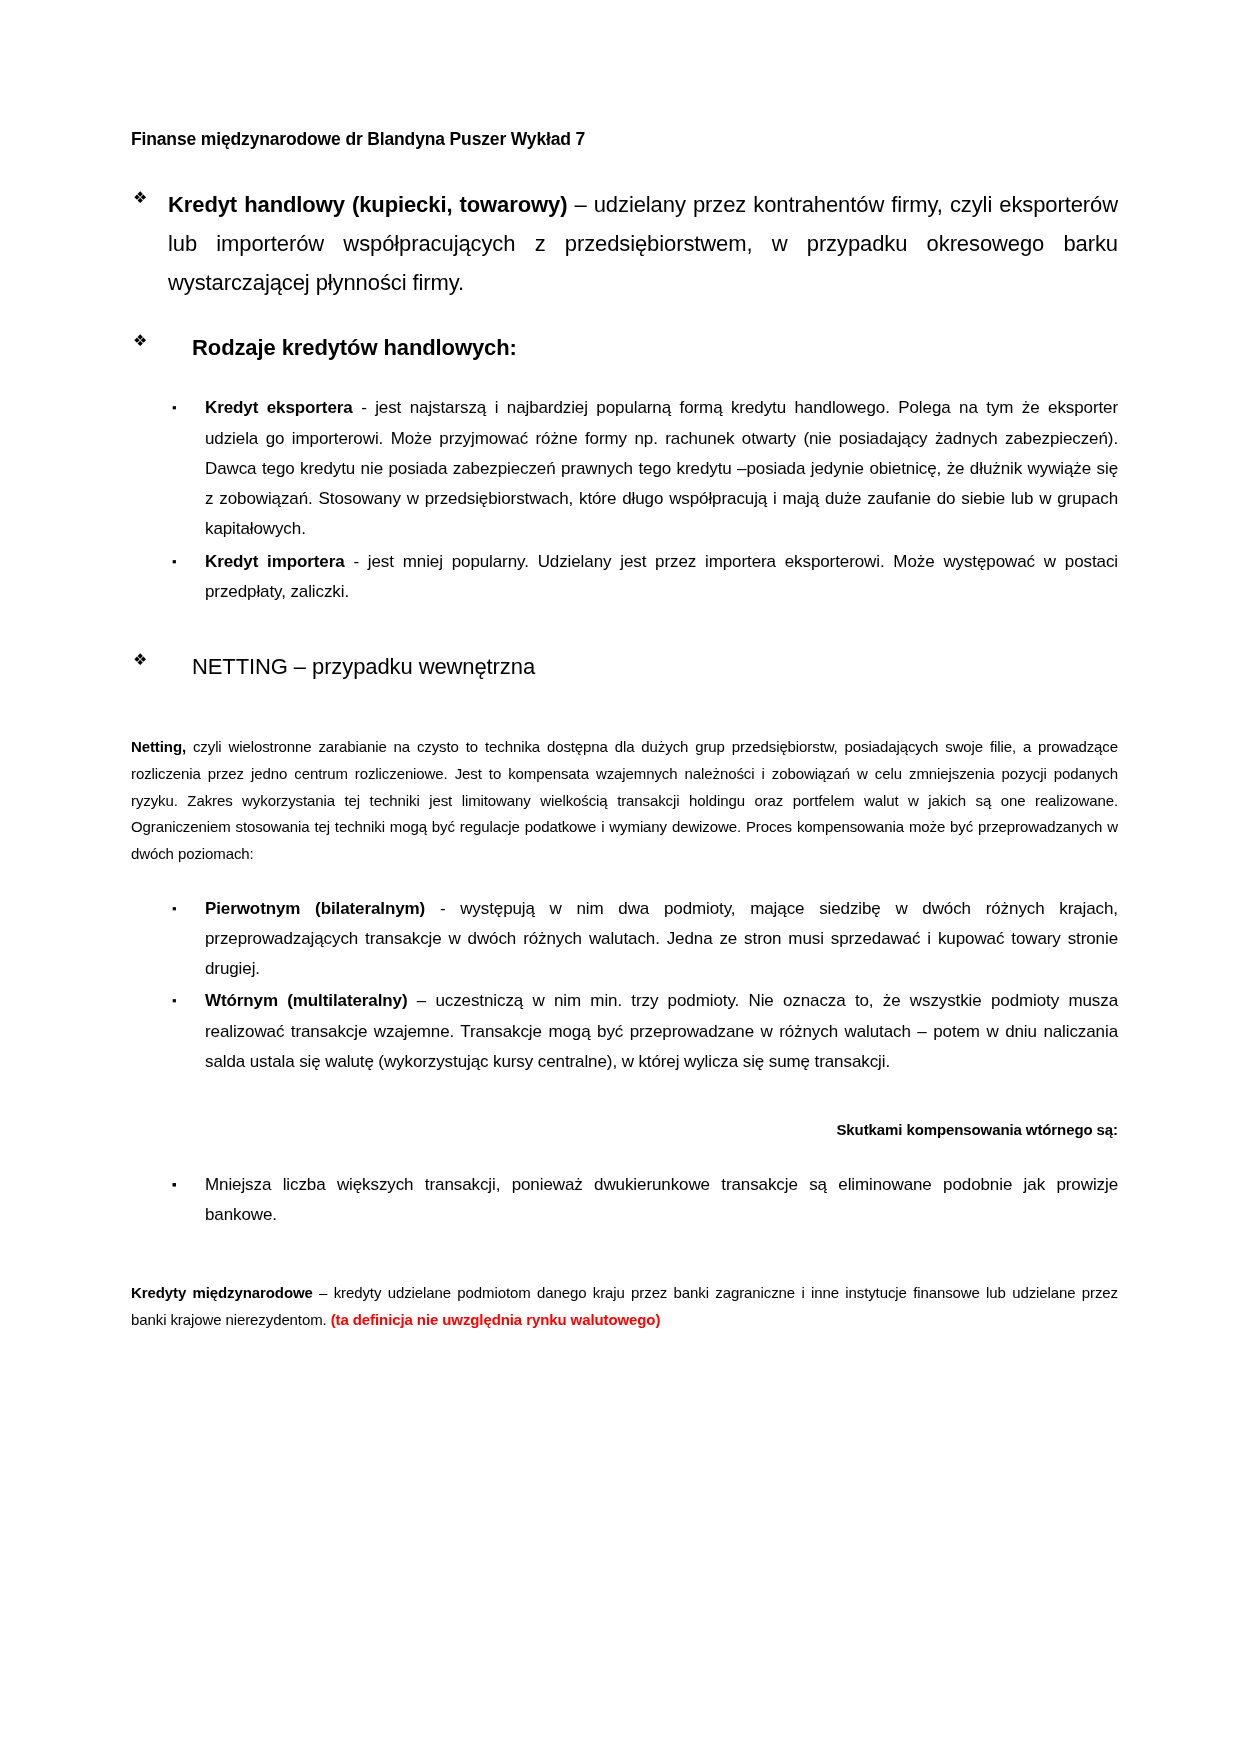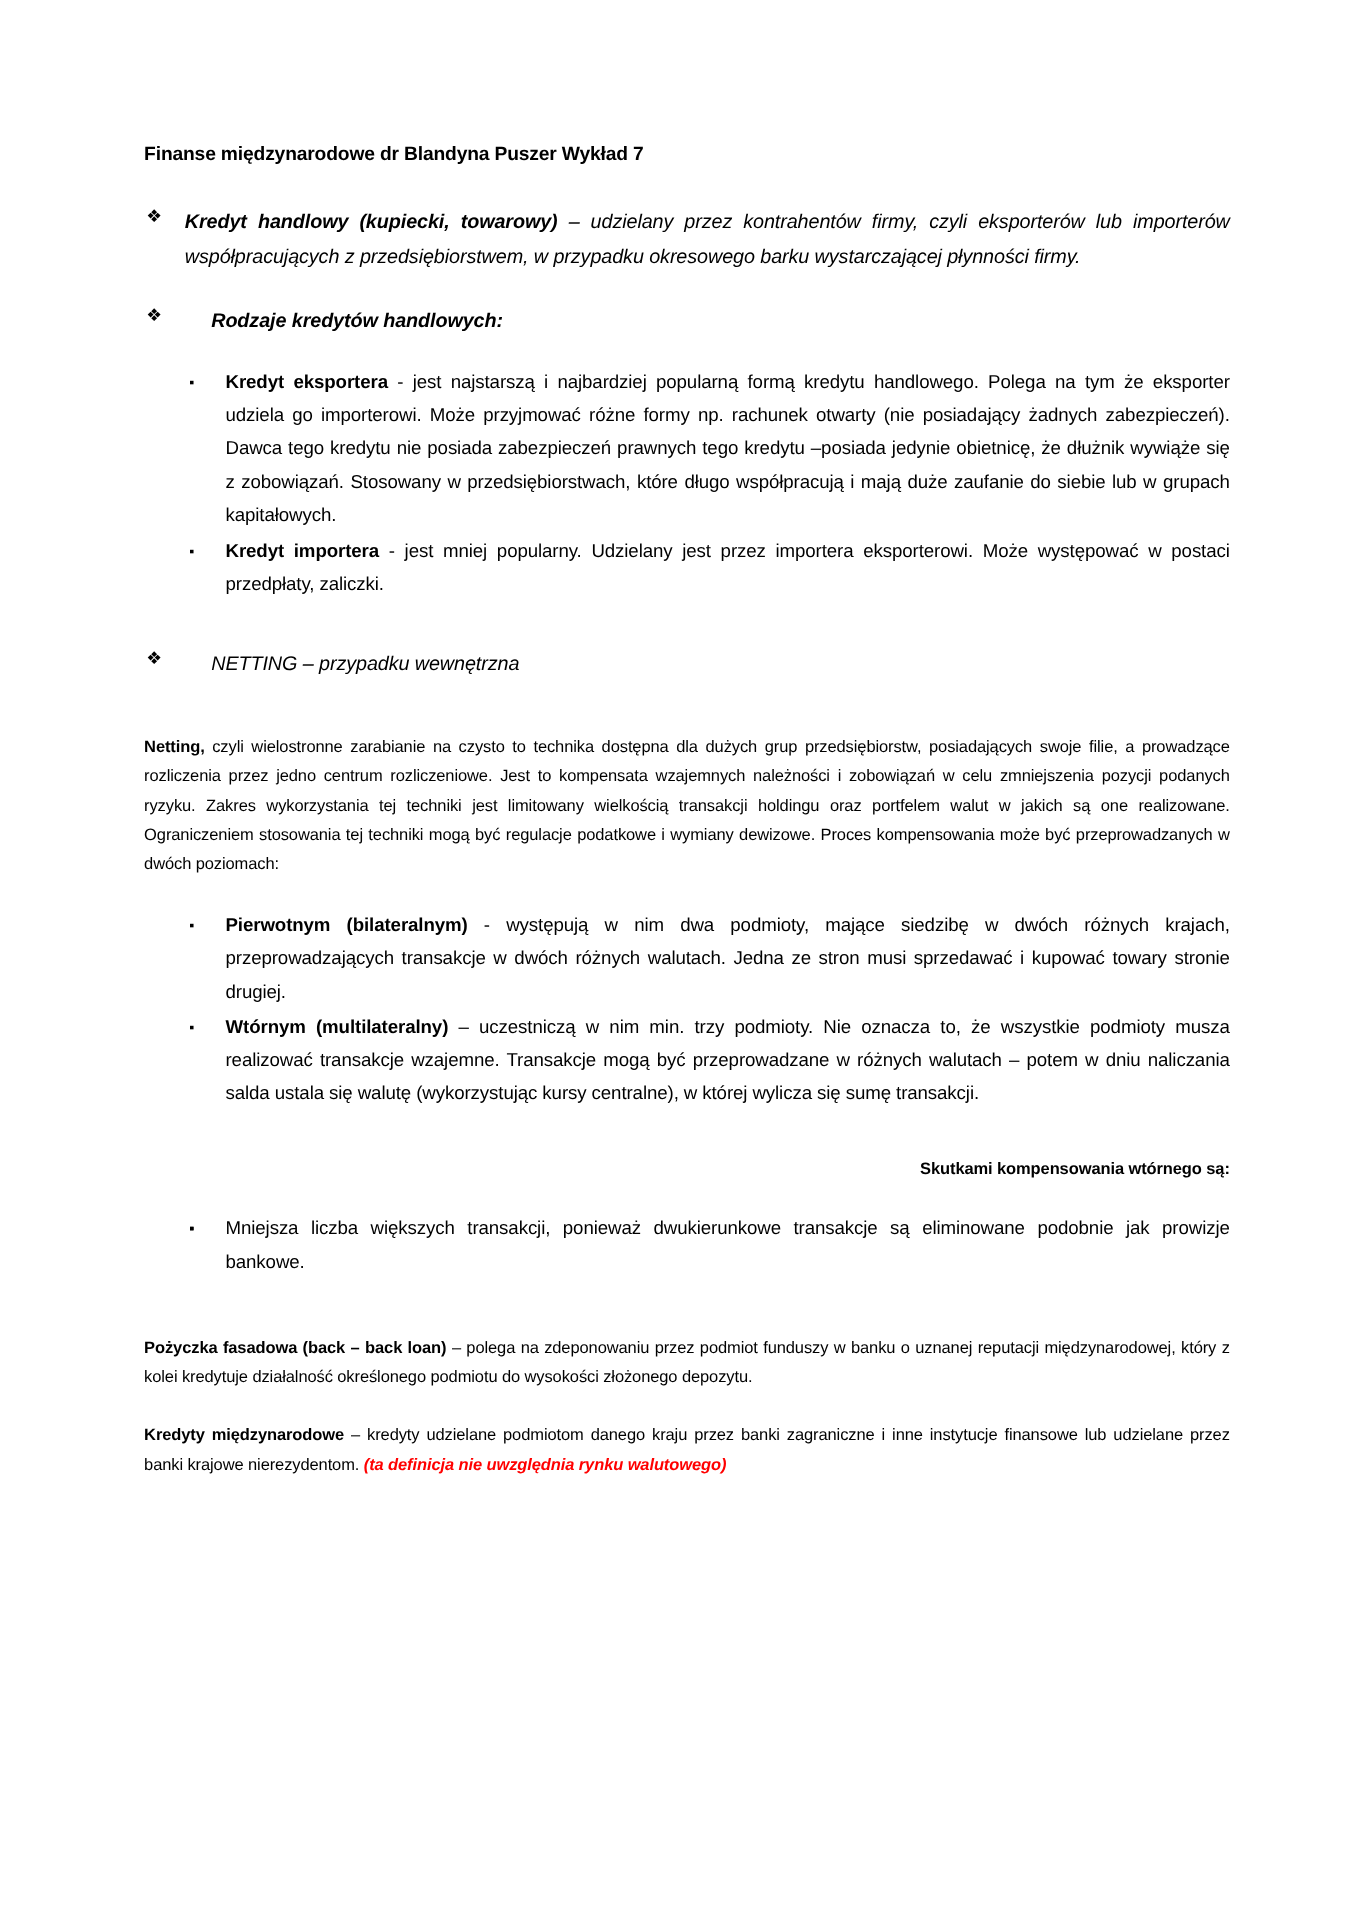--- a/index.html
+++ b/index.html
@@ -40,25 +40,24 @@
     margin-bottom: 26px;
   }
   .lvl1 > .marker {
     position: absolute;
     left: 2px;
     top: 1px;
     font-size: 16px;
     line-height: 1.52;
   }
   .lvl1 > .body {
-    font-size: 18px;
+    font-size: 22px;
     line-height: 1.78;
     text-align: justify;
     letter-spacing: -0.1px;
-    font-style: italic;
   }
   .lvl1.tight > .body {
     text-align: left;
     margin-left: 24px;
   }
 
   
   .lvl2-list {
     margin: 0;
     padding: 0;
@@ -90,21 +89,20 @@
     letter-spacing: -0.1px;
     margin: 0 0 26px 0;
   }
   .para.left {
     text-align: right;
   }
 
   b, .b { font-weight: bold; }
   .red-italic {
     color: #ff0000;
-    font-style: italic;
     font-weight: bold;
   }
 
   .gap-sm { height: 10px; }
   .gap-md { height: 22px; }
   .gap-lg { height: 38px; }
 </style>
 </head>
 <body>
 
@@ -175,21 +173,18 @@
     </li>
     <li class="lvl2">
       <span class="marker">▪</span>
       <span>Mniejsza liczba większych transakcji, ponieważ dwukierunkowe transakcje są eliminowane podobnie jak prowizje bankowe.</span>
     </li>
   </ul>
 
   <div class="gap-lg"></div>
   <div class="gap-sm"></div>
 
-  <p class="para">
-    <b>Pożyczka fasadowa (back – back loan)</b><span> – polega na zdeponowaniu przez podmiot funduszy w banku o uznanej reputacji międzynarodowej, który z kolei kredytuje działalność określonego podmiotu do wysokości złożonego depozytu.</span>
-  </p>
 
   <p class="para">
     <b>Kredyty międzynarodowe</b><span> – kredyty udzielane podmiotom danego kraju przez banki zagraniczne i inne instytucje finansowe lub udzielane przez banki krajowe nierezydentom. </span><span class="red-italic">(ta definicja nie uwzględnia rynku walutowego)</span>
   </p>
 
 </div>
 
 </body></html>

